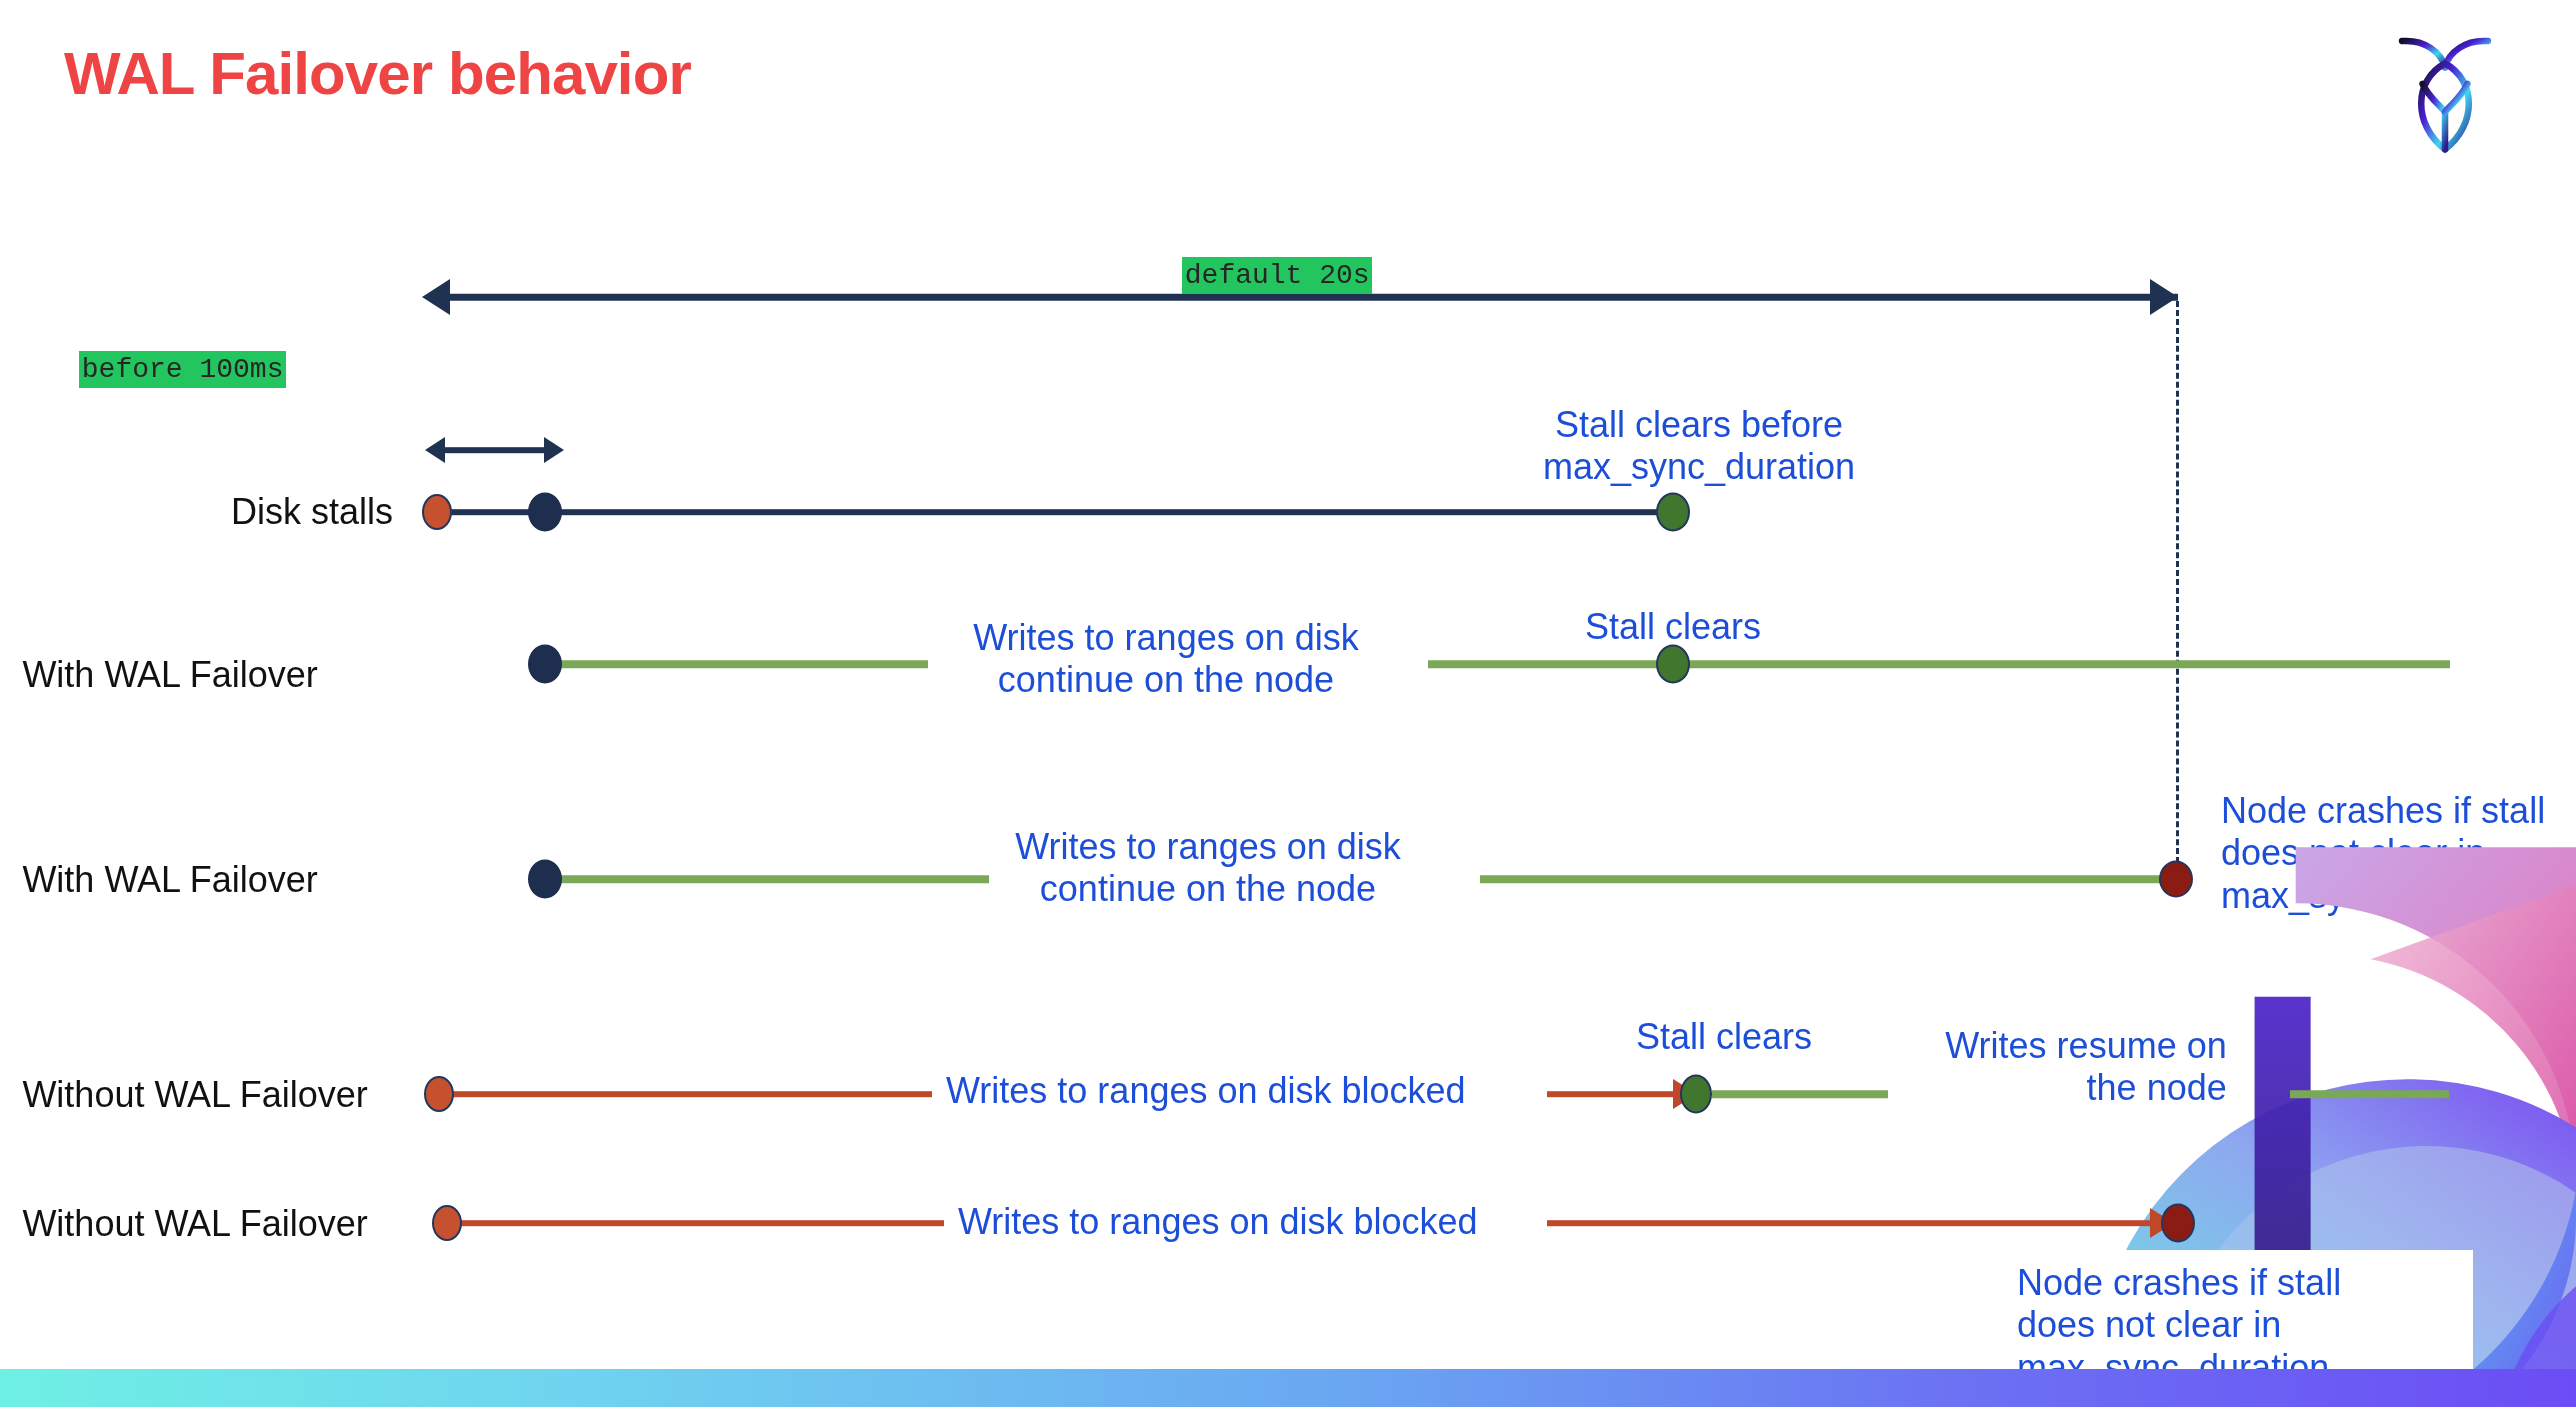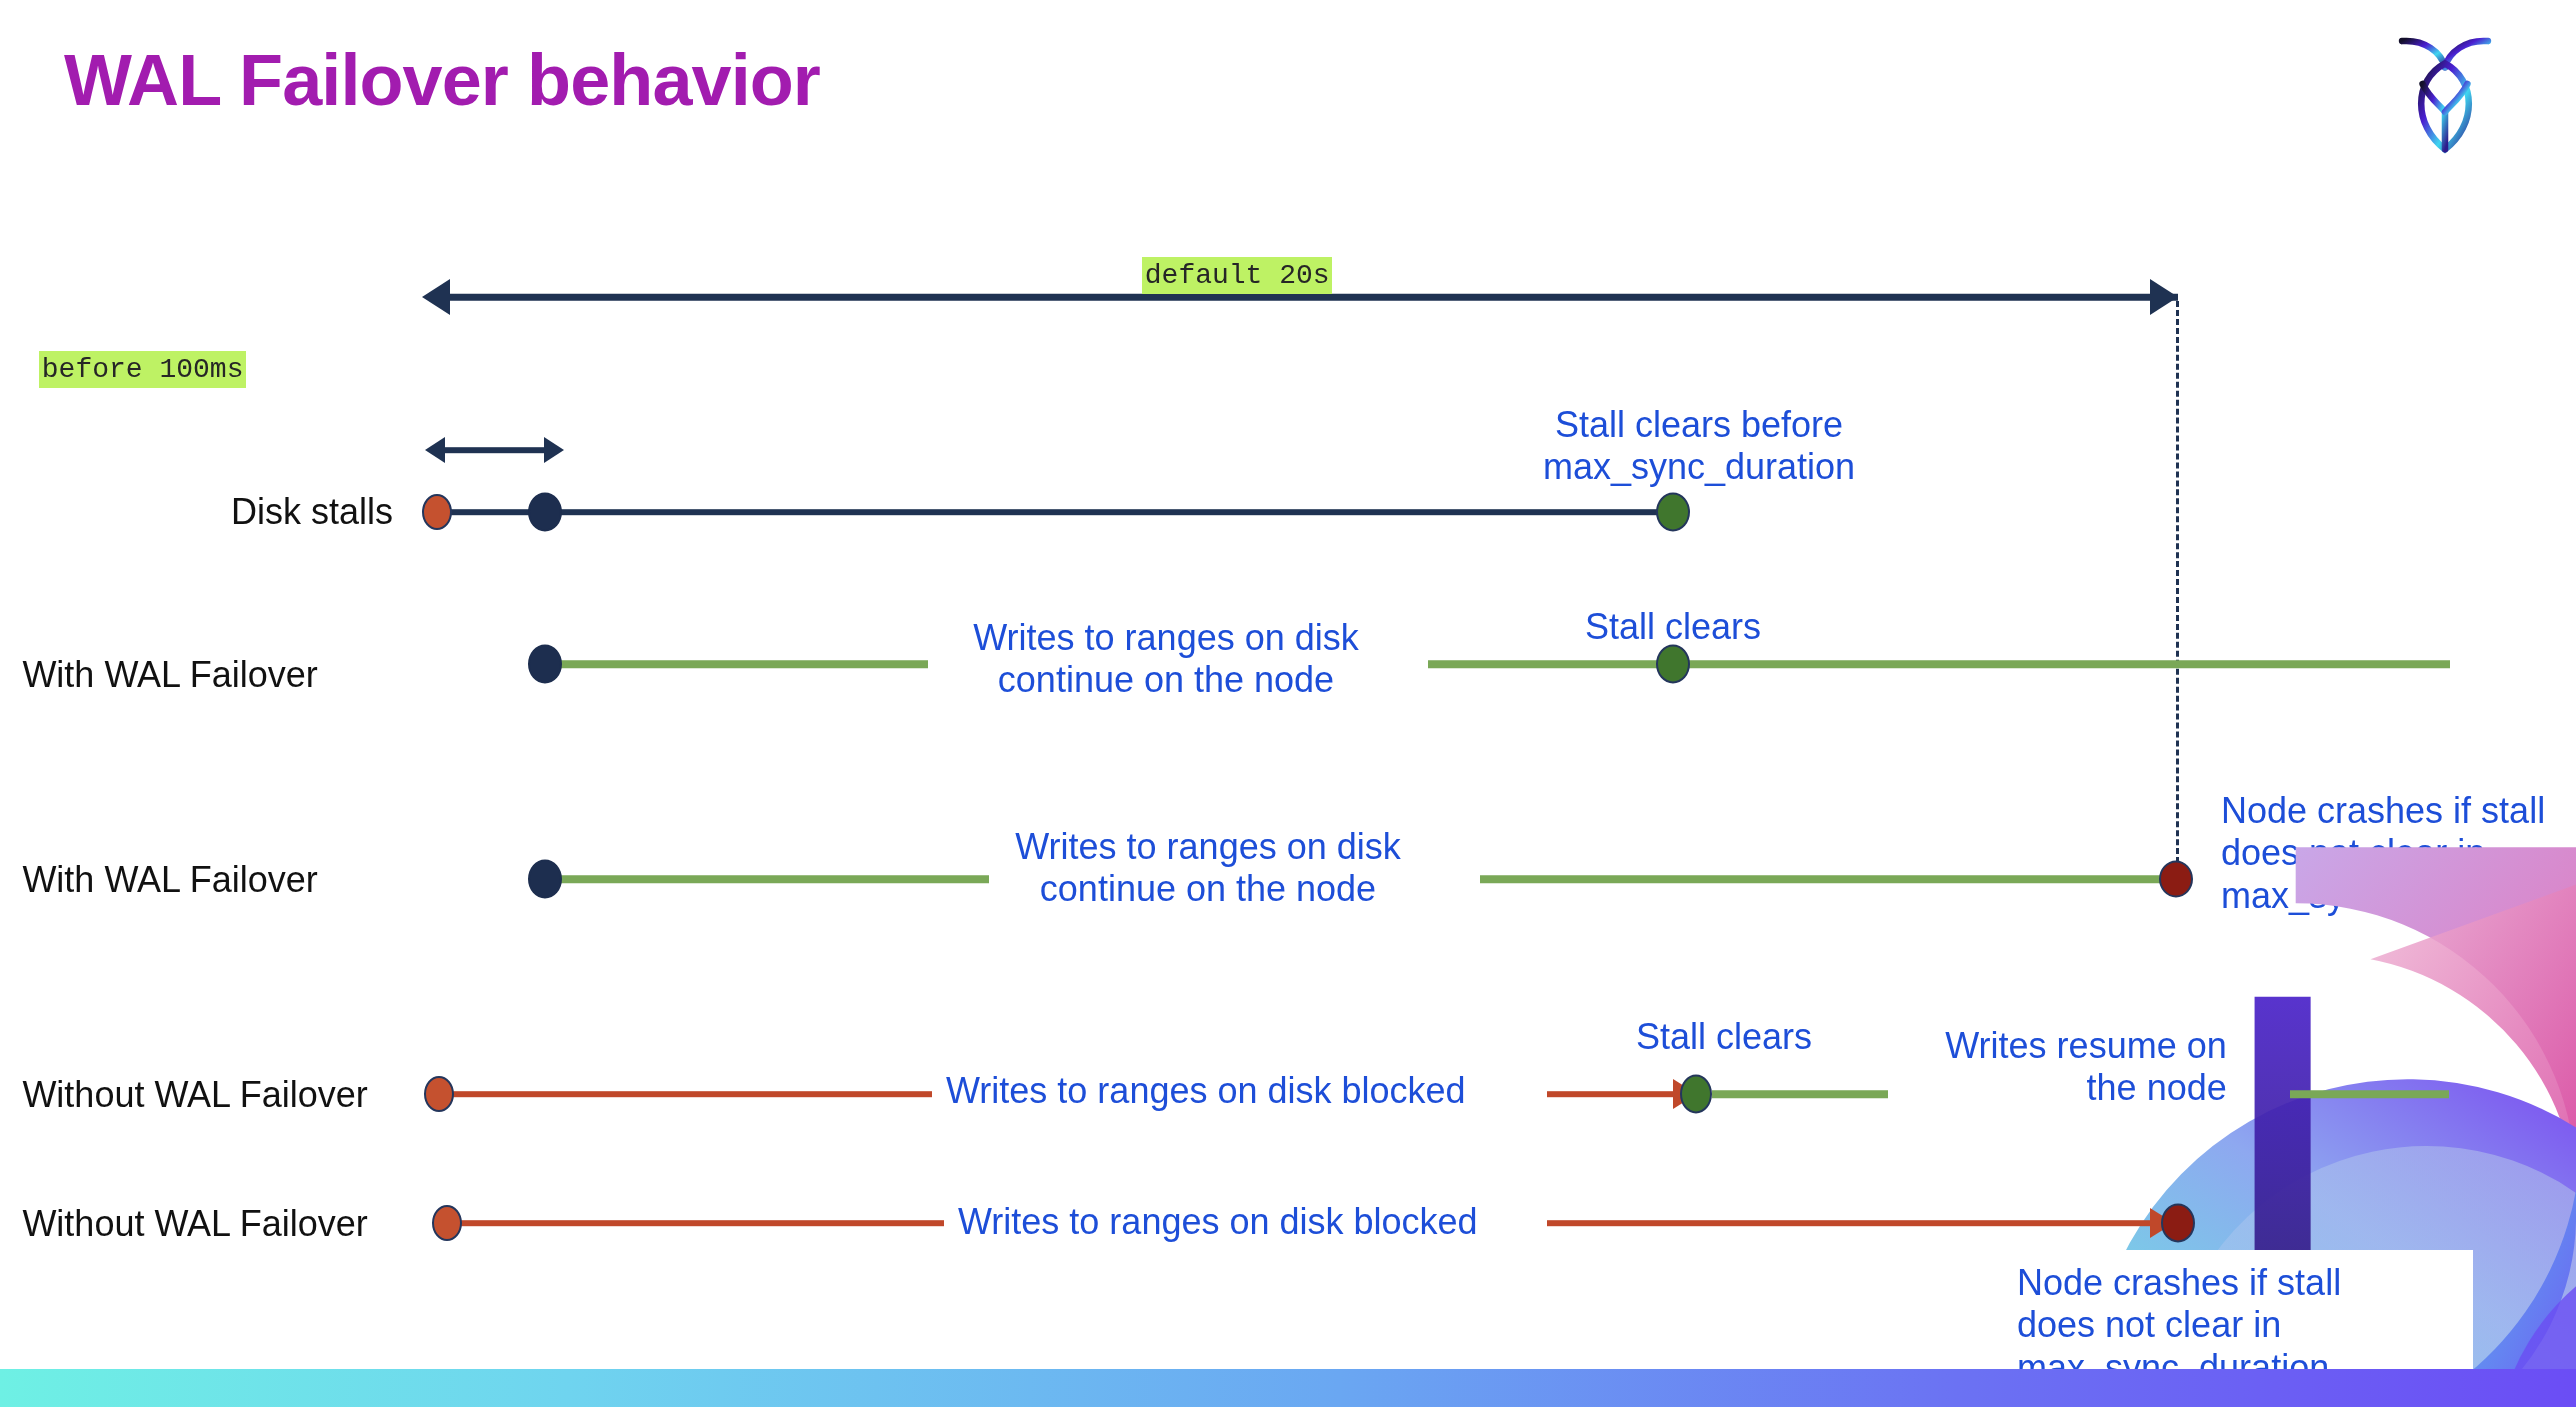--- a/index.html
+++ b/index.html
@@ -8,21 +8,21 @@
     background:#ffffff;
     font-family:"Liberation Sans", sans-serif;
     overflow:hidden;
     position:relative;
   }
   .slide{position:absolute;inset:0;overflow:hidden;}
 
   
   .title{
     position:absolute;left:64px;top:39px;
-    font-size:72px;font-weight:bold;color:#a21caf;
+    font-size:60px;font-weight:bold;color:#ef4444;
     letter-spacing:-0.9px;
     font-family:"Liberation Sans", sans-serif;
   }
 
   
   .logo{position:absolute;left:2389px;top:26px;width:112px;height:131px;}
 
   
   .bottombar{
     position:absolute;left:0;bottom:0;width:2576px;height:39px;
@@ -30,23 +30,24 @@
   }
 
   
   .deco{position:absolute;right:0;bottom:0;width:598px;height:561px;overflow:hidden;pointer-events:none;}
   .deco svg{display:block;}
 
   
   .code{
     position:absolute;
     font-family:"Liberation Mono","DejaVu Sans Mono",monospace;
-    font-size:28px;color:#262626;background:#bef264;
+    font-size:28px;color:#262626;background:#22c55e;
     white-space:pre;line-height:1.25;
     padding:0.9px 2.8px;
+    margin-left:40px;
   }
 
   
   .rowlabel{
     position:absolute;
     font-size:36px;color:#111111;white-space:nowrap;
     font-family:"Liberation Sans", sans-serif;
     transform:translateY(-50%);
   }
   .rowlabel.right{transform:translate(-100%,-50%);text-align:right;}

